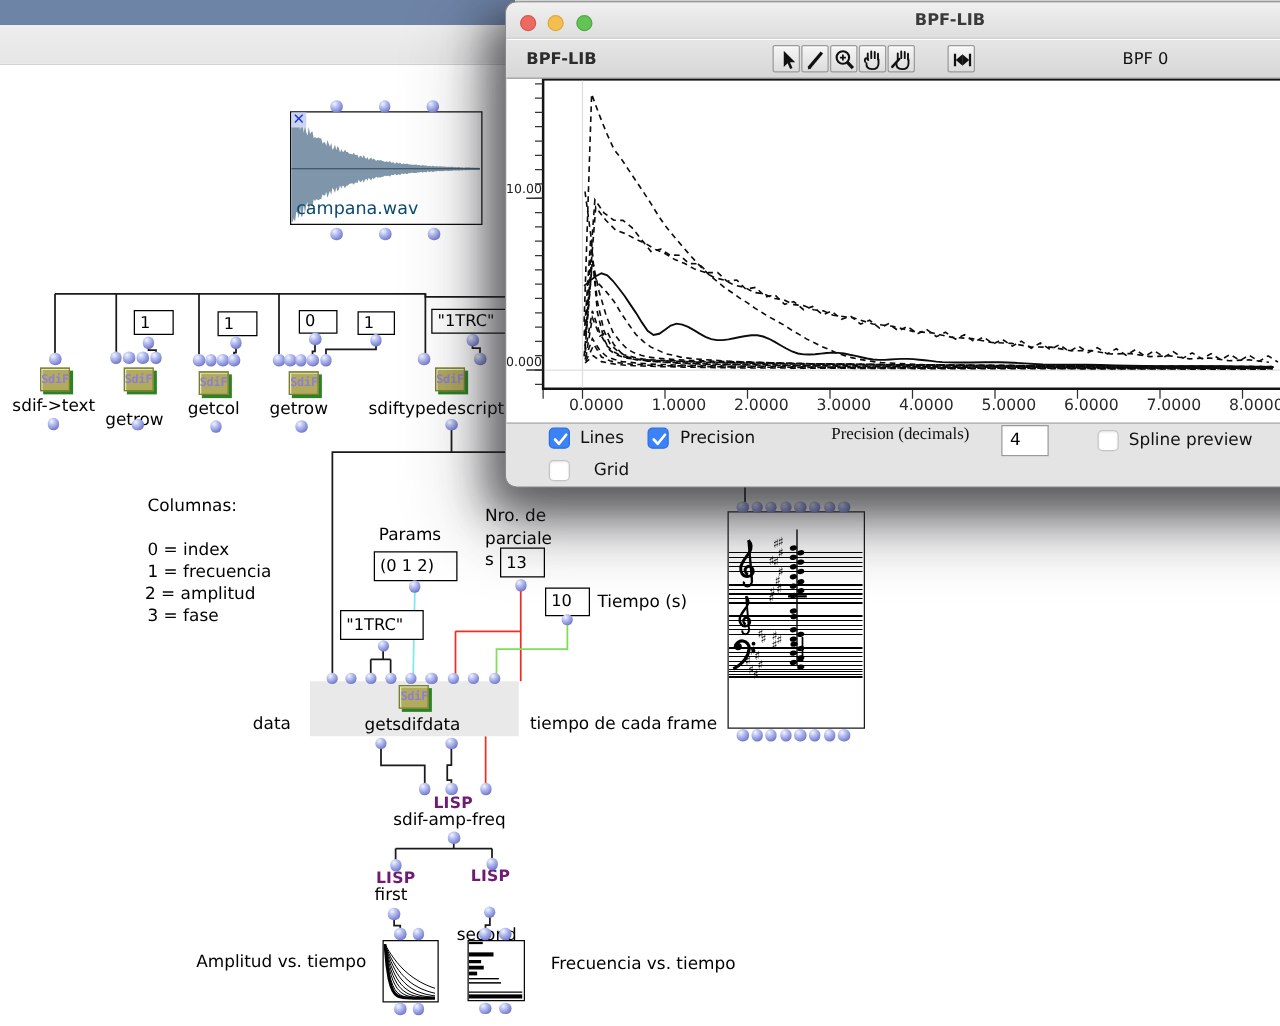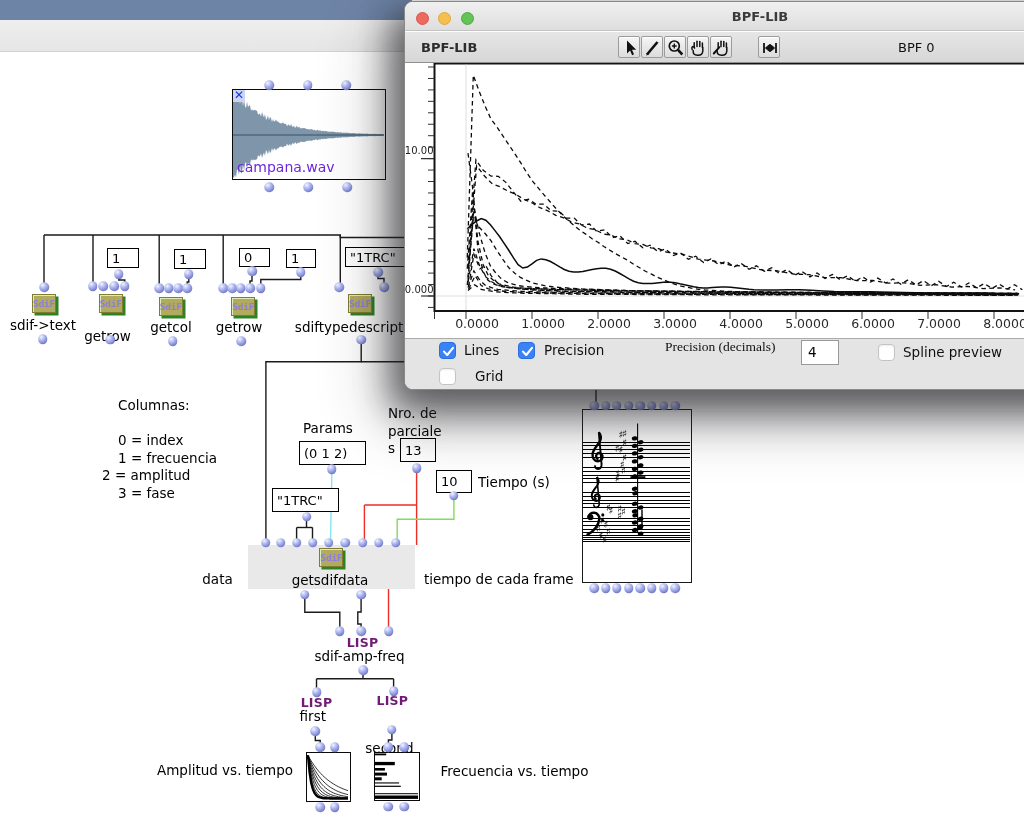--- a/index.html
+++ b/index.html
@@ -22,21 +22,21 @@
     box-shadow:2.5px 2.5px 0 0 #2c8326, inset 1px 1px 0 #dcedbb;z-index:4;
     display:flex;align-items:center;justify-content:center;
     color:#8d7fd6;font-weight:bold;font-size:9.5px;letter-spacing:-0.2px;font-family:"DejaVu Sans Mono",monospace;}
   .plabel{position:absolute;font-size:13.5px;color:#000;white-space:nowrap;z-index:5;line-height:1.2;}
   .plabel.c{transform:translate(-50%,-50%);}
   .plabel.l{transform:translate(0,-50%);}
   .plabel.lisp{color:#701a75;font-weight:bold;font-size:12.5px;letter-spacing:0.2px;}
   #campana-box{left:232px;top:89px;width:154px;height:91px;border:1.6px solid #0a0a0a;background:#fff;z-index:4;}
   #campana-close{left:0px;top:0px;width:12px;height:12px;background:#ccd4f2;color:#1436ee;font-weight:bold;
      font-size:12px;line-height:11px;text-align:center;z-index:5;}
-  #campana-label{left:4px;bottom:4px;font-size:14px;color:#6d28d9;z-index:5;}
+  #campana-label{left:4px;bottom:4px;font-size:14px;color:#0c4a6e;z-index:5;}
   #getsdif-panel{left:248px;top:545px;width:167px;height:44px;background:#e9e9e9;z-index:3;}
   #score-box{left:582px;top:409px;width:110px;height:174px;border:1.4px solid #1a1a1a;background:#fff;z-index:4;}
   .thumb{border:1.6px solid #0a0a0a;background:#fff;z-index:4;}
   #amp-thumb{left:305.5px;top:752px;width:45.5px;height:50px;}
   #freq-thumb{left:374px;top:752px;width:46px;height:49.3px;}
   
   #bpf-window{left:404px;top:1px;width:712px;height:389px;background:#fff;border-radius:9px;
     border:1px solid #888;z-index:10;
     box-shadow:-11px 14px 30px 2px rgba(35,35,40,0.45), 0 22px 44px 4px rgba(35,35,40,0.42), -20px 26px 60px 8px rgba(40,40,45,0.22);}
   #bpf-clip{position:absolute;left:0;top:0;width:100%;height:100%;border-radius:8px;overflow:hidden;}
@@ -485,21 +485,21 @@
     <div class="sdif-icon" style="left: 348px; top: 294px;">SdiF</div>
     <div class="sdif-icon" style="left: 319.4px; top: 548px;">SdiF</div>
     <div class="plabel c" style="left: 43px; top: 325px;">sdif-&gt;text</div>
     <div class="plabel c" style="left: 107.5px; top: 336px;">getrow</div>
     <div class="plabel c" style="left: 171px; top: 327px;">getcol</div>
     <div class="plabel c" style="left: 239px; top: 327px;">getrow</div>
     <div class="plabel c" style="left: 351px; top: 326.5px;">sdiftypedescripti</div>
     <div class="plabel l" style="left: 118px; top: 405px;">Columnas:</div>
     <div class="plabel l" style="left: 118px; top: 440px;">0 = index</div>
     <div class="plabel l" style="left: 118px; top: 457.5px;">1 = frecuencia</div>
-    <div class="plabel l" style="left: 102px; top: 475px;">2 = amplitud</div>
+    <div class="plabel l" style="left: 116px; top: 475px;">2 = amplitud</div>
     <div class="plabel l" style="left: 118px; top: 492.5px;">3 = fase</div>
     <div class="plabel c" style="left: 328px; top: 427.5px;">Params</div>
     <div class="plabel l" style="left: 388px; top: 413px;">Nro. de</div>
     <div class="plabel l" style="left: 388px; top: 430.5px;">parciale</div>
     <div class="plabel l" style="left: 388px; top: 448px;">s</div>
     <div class="plabel l" style="left: 478px; top: 481.5px;">Tiempo (s)</div>
     <div class="plabel c" style="left: 217.5px; top: 578.5px;">data</div>
     <div class="plabel c" style="left: 330px; top: 580px;">getsdifdata</div>
     <div class="plabel l" style="left: 424px; top: 578.5px;">tiempo de cada frame</div>
     <div class="plabel c lisp" style="left: 362.5px; top: 641.5px;">LISP</div>

